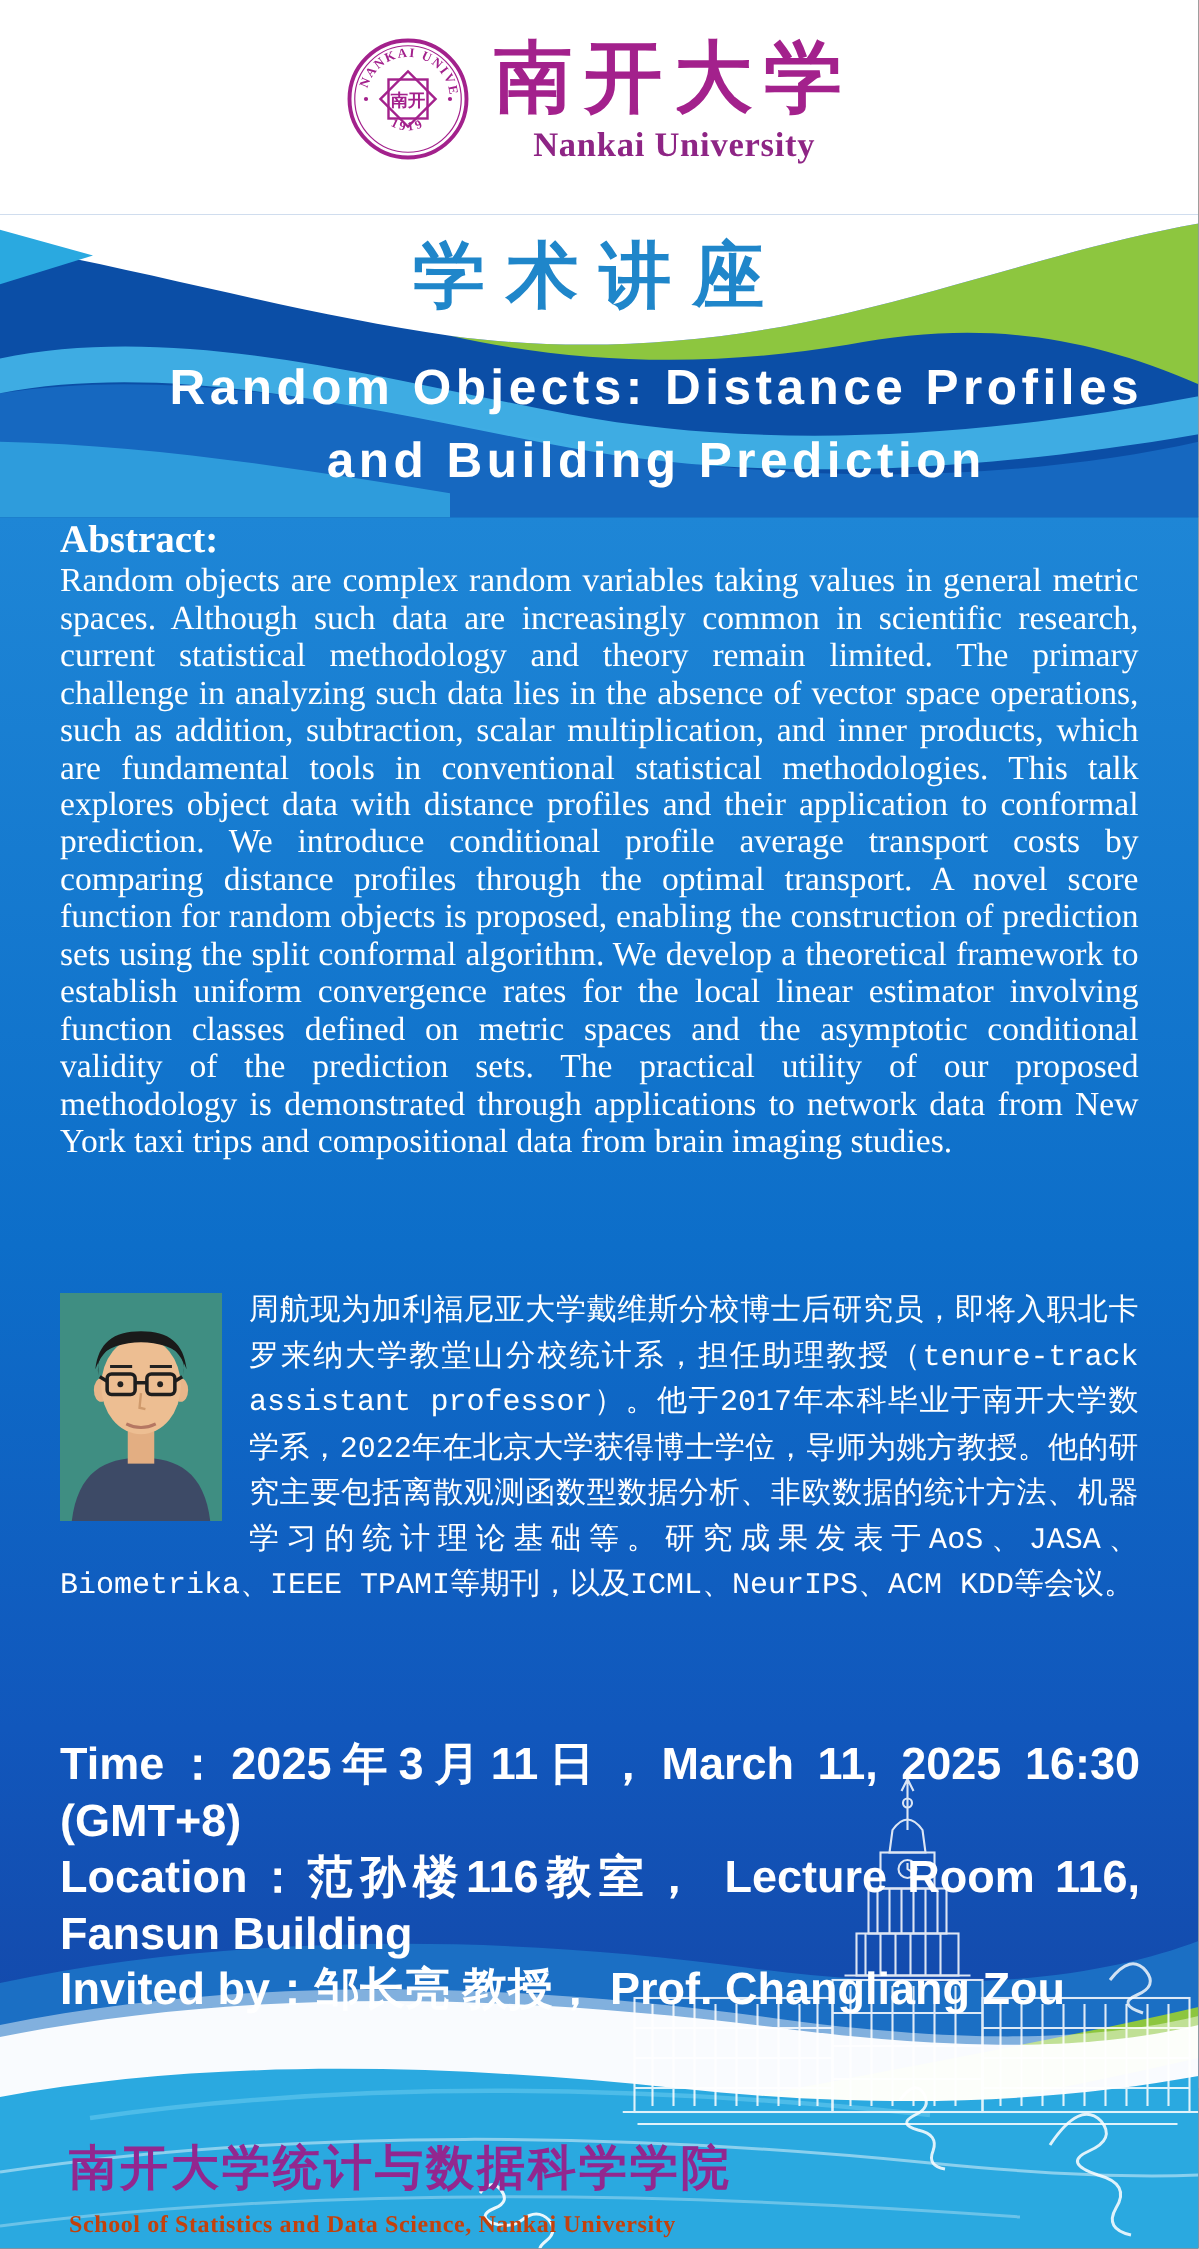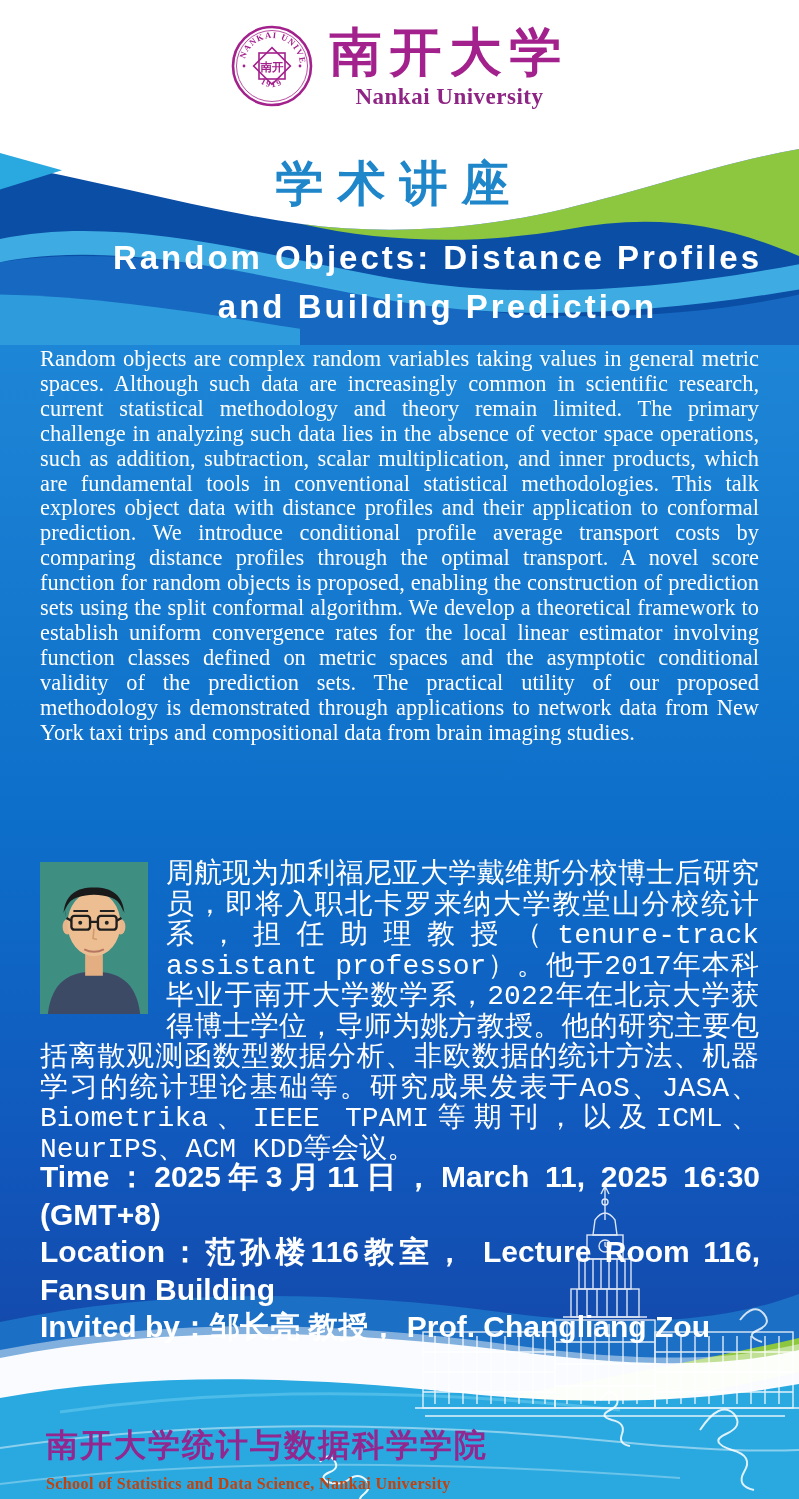--- a/index.html
+++ b/index.html
@@ -22,21 +22,21 @@
   
   #lecture-title{position:absolute;left:0;top:233px;width:799px;z-index:3;text-align:center;color:#fff;
     font-weight:700;font-size:33px;line-height:49px;letter-spacing:3px;padding-left:38px;}
   
   #abstract{position:absolute;left:40px;top:346px;width:719px;z-index:3;color:#fff;}
   .section-heading{font-family:"Liberation Serif",serif;font-weight:700;font-size:26px;line-height:28px;}
   #abstract-body{font-family:"Liberation Serif",serif;font-size:22.4px;line-height:24.9px;text-align:justify;margin-top:1px;}
   
   #speaker{position:absolute;left:40px;top:856px;width:719px;z-index:3;color:#fff;}
   #speaker-photo{float:left;width:108px;height:152px;margin:6px 18px 4px 0;}
-  #speaker-bio{font-family:"Liberation Mono","DejaVu Sans Mono",monospace;font-size:28px;line-height:30.5px;text-align:justify;margin-top:4px;}
+  #speaker-bio{font-family:"Liberation Mono","DejaVu Sans Mono",monospace;font-size:20px;line-height:30.5px;text-align:justify;margin-top:4px;}
   
   #details{position:absolute;left:40px;top:1158px;width:720px;z-index:3;color:#fff;}
   .detail-line{font-family:"Liberation Sans",sans-serif;font-weight:600;font-size:30px;line-height:37.5px;text-align:justify;}
   
   #footer-text{position:absolute;left:46px;top:1424px;z-index:5;}
   #school-cn{font-family:Liberation Mono, monospace;font-weight:700;font-size:32px;letter-spacing:2px;color:#92278F;}
   #school-en{font-family:"Liberation Serif",serif;font-weight:700;font-size:16px;letter-spacing:.4px;color:#c2410c;margin-top:7px;}
 </style>
 </head>
 <body>
@@ -146,20 +146,21 @@
     </div>
     <div id="event-type">学术讲座</div>
   </div>
 
   <div id="lecture-title">
     <div>Random Objects: Distance Profiles</div>
     <div>and Building Prediction</div>
   </div>
 
   <div id="abstract">
+    <div class="section-heading">Abstract:</div>
     <div id="abstract-body">Random objects are complex random variables taking values in general metric spaces. Although such data are increasingly common in scientific research, current statistical methodology and theory remain limited. The primary challenge in analyzing such data lies in the absence of vector space operations, such as addition, subtraction, scalar multiplication, and inner products, which are fundamental tools in conventional statistical methodologies. This talk explores object data with distance profiles and their application to conformal prediction. We introduce conditional profile average transport costs by comparing distance profiles through the optimal transport. A novel score function for random objects is proposed, enabling the construction of prediction sets using the split conformal algorithm. We develop a theoretical framework to establish uniform convergence rates for the local linear estimator involving function classes defined on metric spaces and the asymptotic conditional validity of the prediction sets. The practical utility of our proposed methodology is demonstrated through applications to network data from New York taxi trips and compositional data from brain imaging studies.</div>
   </div>
 
   <div id="speaker">
     <svg id="speaker-photo" viewBox="0 0 110 155" preserveAspectRatio="none">
       <rect x="0" y="0" width="110" height="155" fill="#3F8E82"></rect>
       <path d="M8 155 C12 122 30 112 55 112 C80 112 98 122 102 155 Z" fill="#3D4A66"></path>
       <rect x="46" y="92" width="18" height="24" fill="#E3AE82"></rect>
       <ellipse cx="28" cy="66" rx="5" ry="8" fill="#E8B68A"></ellipse>
       <ellipse cx="82" cy="66" rx="5" ry="8" fill="#E8B68A"></ellipse>

